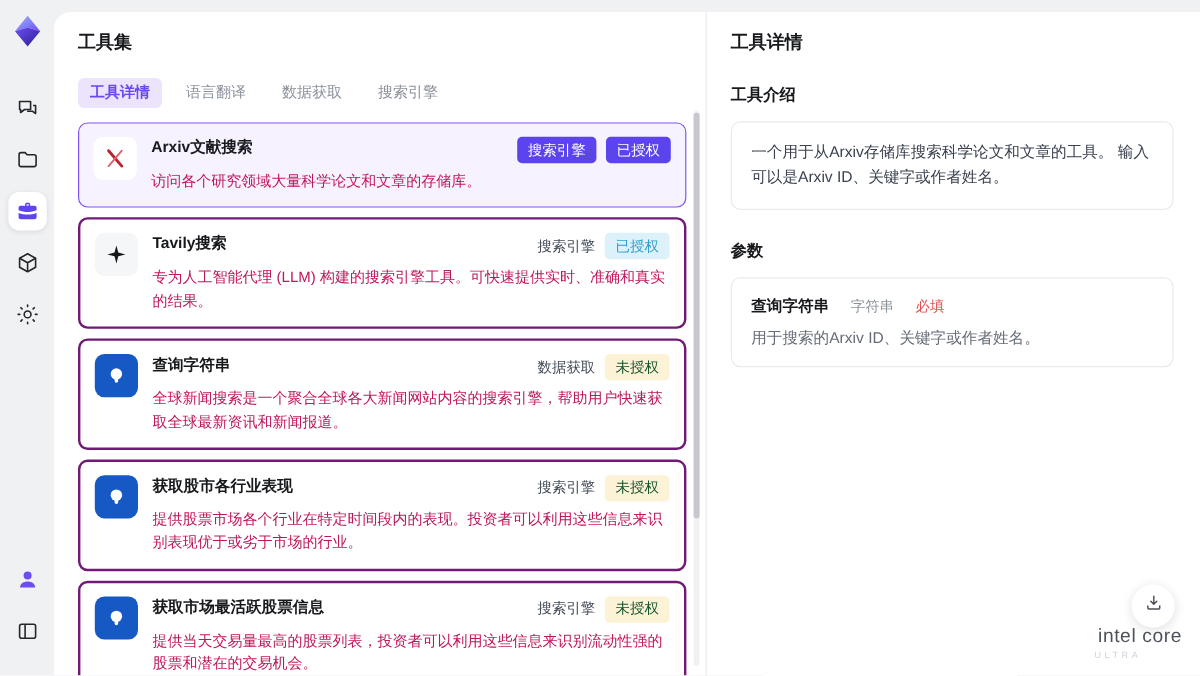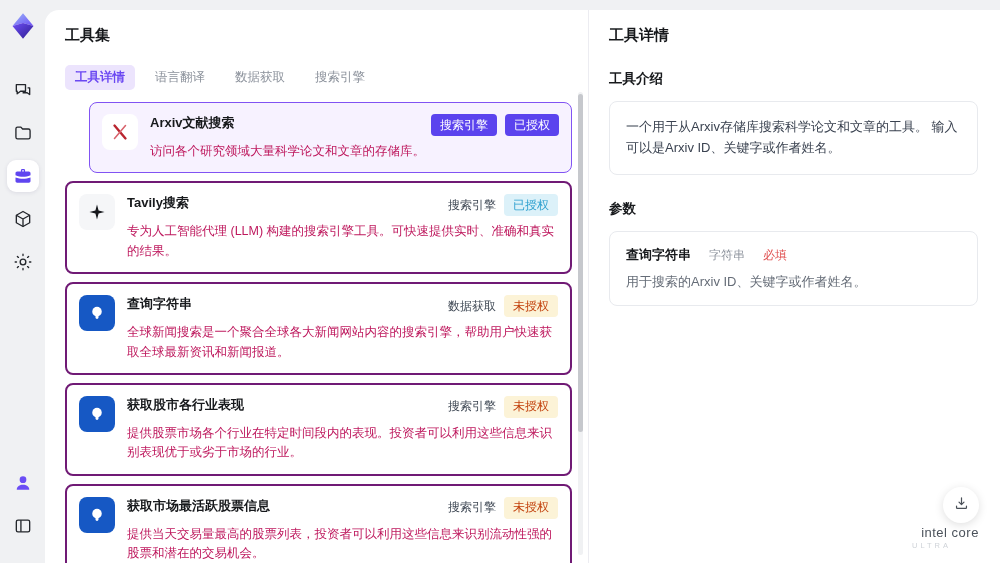--- a/index.html
+++ b/index.html
@@ -28,34 +28,34 @@
     display:flex; flex-direction:column; position:relative; }
   .left-head { padding:16px 20px 0; }
   .page-title { font-size:15px; font-weight:bold; color:#17191c; }
   .tabs { display:flex; align-items:center; gap:10px; margin:20px 0 10px; }
   .tab { font-size:12.5px; color:#8b919b; padding:4px 10px; border-radius:5px; cursor:pointer; }
   .tab.active { color:#6b48f2; background:#ece4fd; font-weight:bold; }
 
   .tool-list { flex:1; overflow:hidden; padding:2px 16px 0 20px; }
   .tool-card { display:flex; gap:12px; padding:11px 12px; border:2px solid #701a75;
     border-radius:8px; margin-bottom:8px; background:#fff; cursor:pointer; }
-  .tool-card.selected { background:#f7f2ff; border:1.5px solid #8153f3;margin-left:24px; }
+  .tool-card.selected { background:#f7f2ff; border:1.5px solid #8153f3; }
   .tool-icon { width:36px; height:36px; border-radius:8px; flex:none;
     display:flex; align-items:center; justify-content:center; background:#f5f6f8; }
   .tool-card.selected .tool-icon { background:#ffffff; }
   .icon-blue { background:#1658c4 !important; }
   .tool-body { flex:1; min-width:0; }
   .tool-title-row { display:flex; align-items:flex-start; }
   .tool-title { font-size:13px; font-weight:bold; color:#17191c; line-height:1.4; }
   .tool-tags { margin-left:auto; display:flex; gap:8px; align-items:center; flex:none; padding-left:10px; }
   .tag-text { font-size:12px; color:#414a56; white-space:nowrap; }
   .badge { font-size:12px; padding:2.5px 9px; border-radius:4px; white-space:nowrap; }
   .badge-purple { background:#5b43ee; color:#ffffff; }
   .badge-blue { background:#dcf1f9; color:#2ea0cf; }
-  .badge-amber { background:#fcf3d7; color:#c2410c; }
+  .badge-amber { background:#fcf3d7; color:#14532d; }
   .tool-desc { margin-top:6px; font-size:12.5px; color:#be185d; line-height:1.55; }
 
   .scroll-track { position:absolute; right:5px; top:82px; bottom:8px; width:5px;
     background:#f0f1f3; border-radius:3px; }
   .scroll-thumb { position:absolute; right:5px; top:84px; width:5px; height:338px;
     background:#c6c8cd; border-radius:3px; cursor:pointer; }
 
   
   .right-col { flex:1; padding:16px 22px 0 20px; }
   .detail-title { font-size:15px; font-weight:bold; color:#17191c; }
@@ -67,21 +67,21 @@
   .param-name { font-size:13px; font-weight:bold; color:#17191c; }
   .param-type { font-size:12px; color:#8b919b; }
   .param-required { font-size:12px; color:#e05252; }
   .param-desc { margin-top:9px; font-size:13px; color:#656c77; }
 
   
   .fab { position:absolute; right:21px; bottom:40px; width:36px; height:36px;
     border-radius:50%; background:#ffffff; box-shadow:0 2px 10px rgba(0,0,0,.13);
     display:flex; align-items:center; justify-content:center; cursor:pointer; }
   .intel { position:absolute; right:12px; bottom:13px; width:76px; text-align:center; }
-  .intel-line1 { font-size:13px; color:#4b525b; letter-spacing:.5px; }
+  .intel-line1 { font-size:16px; color:#4b525b; letter-spacing:.5px; }
   .intel-line2 { font-size:7.5px; color:#cfd3d8; letter-spacing:3px; text-align:left;
     text-transform:uppercase; margin-top:1px; }
 </style>
 </head>
 <body>
 
 <div class="rail">
   <div class="logo">
     <svg viewBox="0 0 24 24" width="28" height="28">
       <defs>

